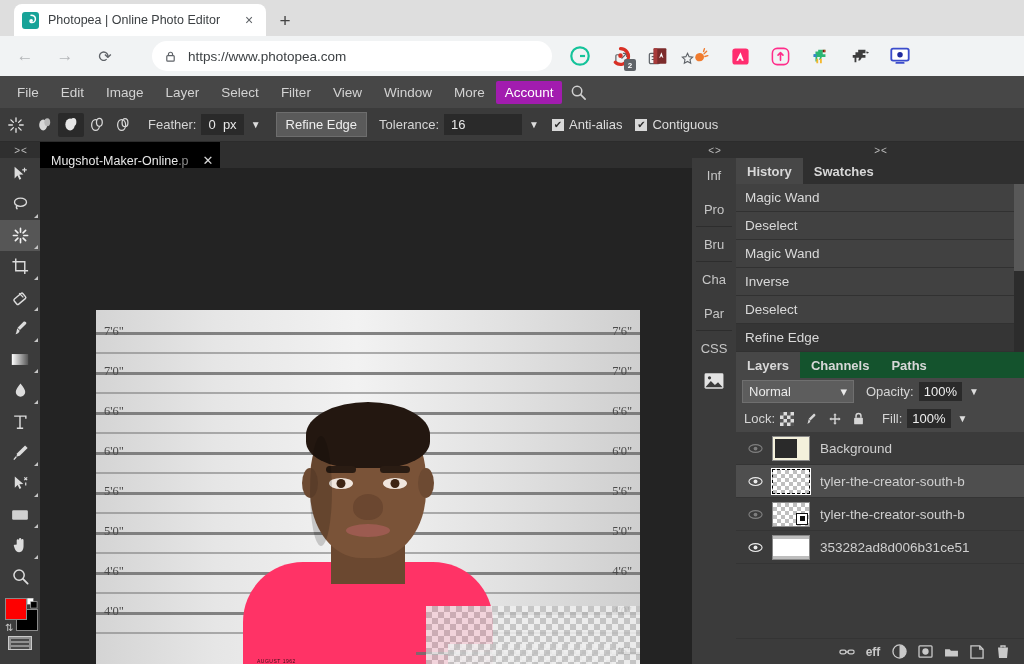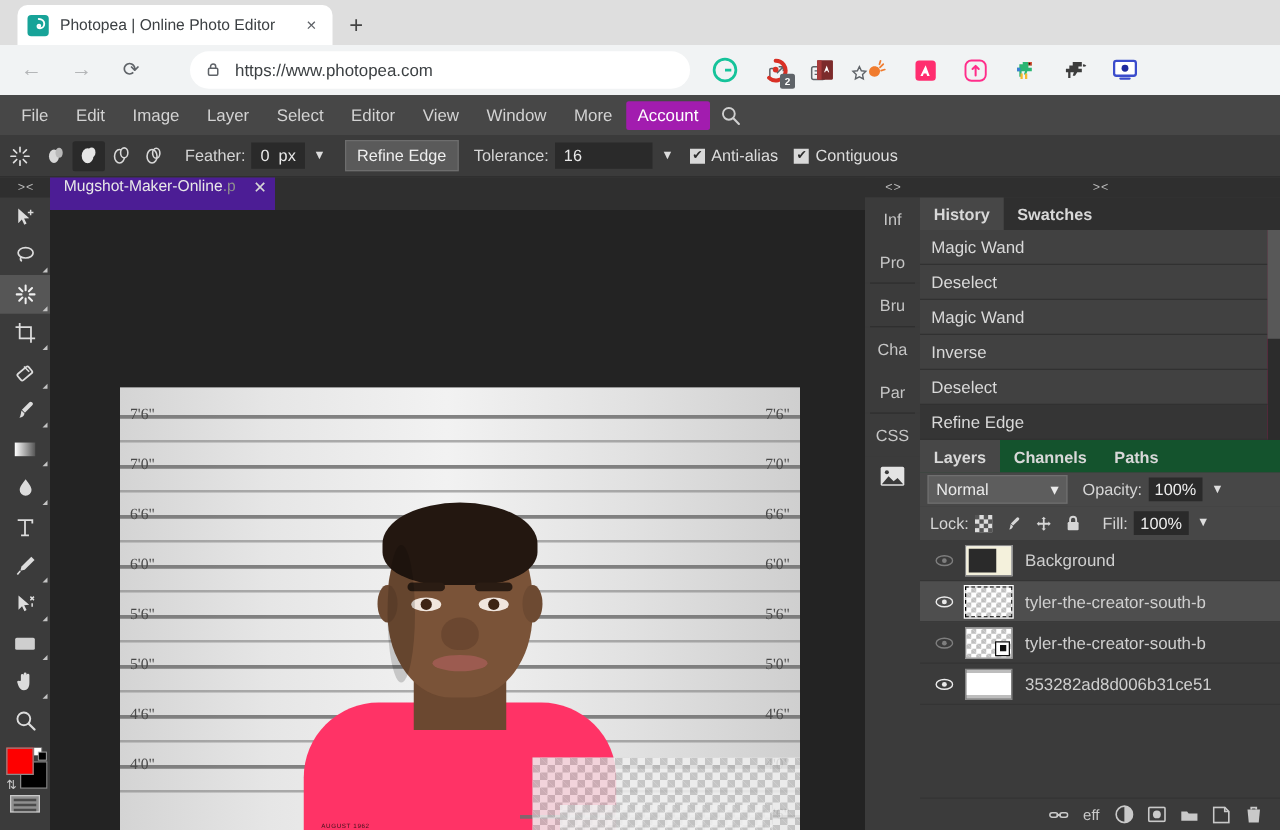--- a/index.html
+++ b/index.html
@@ -145,21 +145,21 @@
   .sw-swap { position: absolute; left: 0; top: 24px; color: #c9c9c9; font-size: 10px; }
   .tb-bottom { margin: 4px 0 0 8px; width: 24px; height: 14px; background: #8f8f8f; border: 1px solid #c9c9c9; }
   .tb-bottom div { height: 2px; background: #4a4a4a; margin: 2px 2px 0 2px; }
 
   
   .docbar {
     position: absolute; top: 66px; left: 40px; width: 652px; height: 26px;
     background: #2f2f2f; display: flex; align-items: flex-end;
   }
   .doctab {
-    height: 26px; background: #4c1d95; display: flex; align-items: flex-start;
+    height: 26px; background: #000000; display: flex; align-items: flex-end;
     padding: 0 7px 0 11px; font-size: 12.5px; color: #e8e8e8;
   }
   .doctab .ext { color: #8e8e8e; }
   .doctab .x { margin-left: 14px; color: #d6d6d6; font-size: 13px; }
 
   
   .canvas-area {
     position: absolute; top: 92px; left: 40px; width: 652px; height: 496px;
     background: #232323; overflow: hidden;
   }
@@ -310,21 +310,21 @@
   }
   .mask-badge i { width: 5px; height: 5px; background: #111; display: block; }
   .layer-name {
     font-size: 13.5px; color: #cfcfcf; margin-left: 6px; white-space: nowrap;
     overflow: hidden; flex: 1 1 auto;
   }
   .lthumb.doc { background: linear-gradient(#bdbdbd 0 12%, #fff 12% 88%, #bdbdbd 88% 100%); }
   .layers-footer {
     position: absolute; bottom: 0; left: 0; width: 288px; height: 26px;
     background: #3b3b3b; display: flex; align-items: center;
-    justify-content: flex-end; padding-right: 8px; border-top: 1px solid #343434;
+    justify-content: flex-end; padding-right: 8px; border-top: 1px solid #343434; font-weight: bold;
   }
   .lf-btn { width: 26px; display: flex; align-items: center; justify-content: center; color: #c9c9c9; font-size: 12px; }
 </style>
 </head>
 <body>
 
 <div class="app">
 
   <div class="browser-tabstrip">
     <div class="tab">
@@ -439,21 +439,21 @@
   </div>
 
   <div class="pp">
 
     <div class="menubar">
       <div class="menu-item">File</div>
       <div class="menu-item">Edit</div>
       <div class="menu-item">Image</div>
       <div class="menu-item">Layer</div>
       <div class="menu-item">Select</div>
-      <div class="menu-item">Editor</div>
+      <div class="menu-item">Filter</div>
       <div class="menu-item">View</div>
       <div class="menu-item">Window</div>
       <div class="menu-item">More</div>
       <div class="menu-item account">Account</div>
       <div class="menu-search">
         <svg width="17" height="17" viewBox="0 0 18 18">
             <circle cx="7.5" cy="7.5" r="5" fill="none" stroke="#d0d0d0" stroke-width="1.6"></circle>
             <path d="M11.3 11.3L16 16" stroke="#d0d0d0" stroke-width="1.8" stroke-linecap="round"></path>
           </svg>
       </div>

